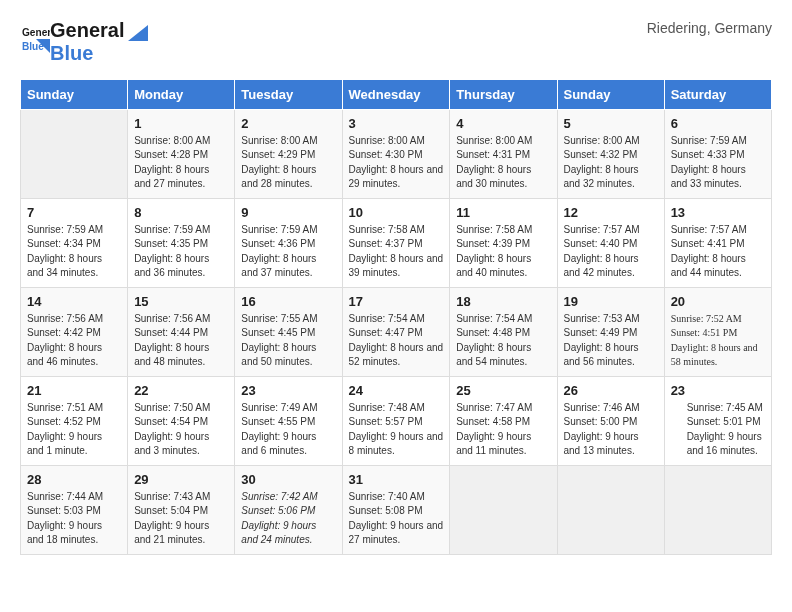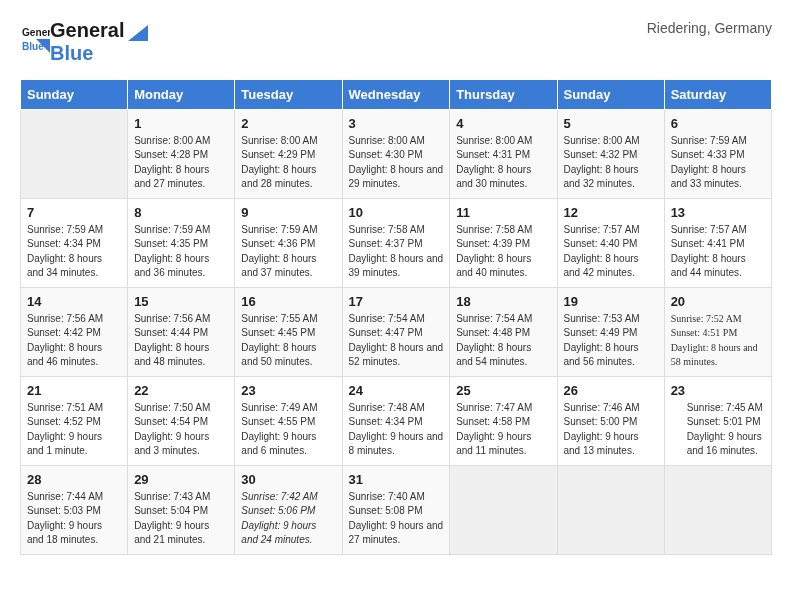--- a/index.html
+++ b/index.html
@@ -261,21 +261,21 @@
         </td>
         <td>
           <div class="day-number">23</div>
           <div class="day-info" style="white-space: pre-line;">Sunrise: 7:49 AM
 Sunset: 4:55 PM
 Daylight: 9 hours and 6 minutes.</div>
         </td>
         <td>
           <div class="day-number">24</div>
           <div class="day-info" style="white-space: pre-line;">Sunrise: 7:48 AM
-Sunset: 4:34 PM
+Sunset: 5:57 PM
 Daylight: 9 hours and 8 minutes.</div>
         </td>
         <td>
           <div class="day-number">25</div>
           <div class="day-info" style="white-space: pre-line;">Sunrise: 7:47 AM
 Sunset: 4:58 PM
 Daylight: 9 hours and 11 minutes.</div>
         </td>
         <td>
           <div class="day-number">26</div>

